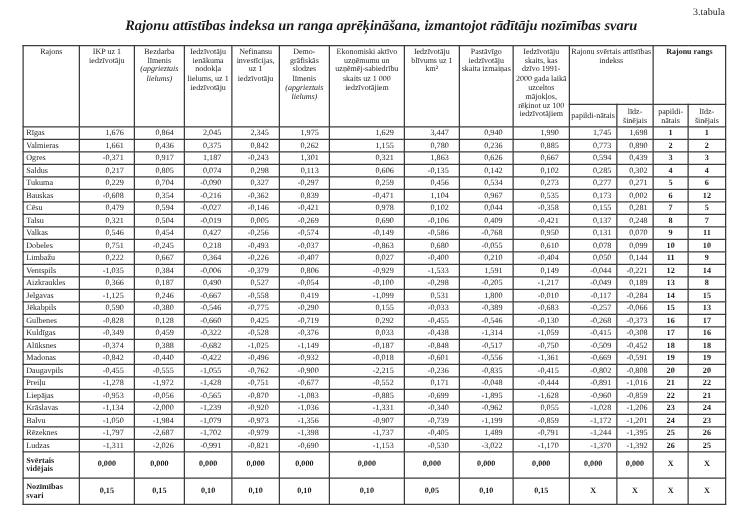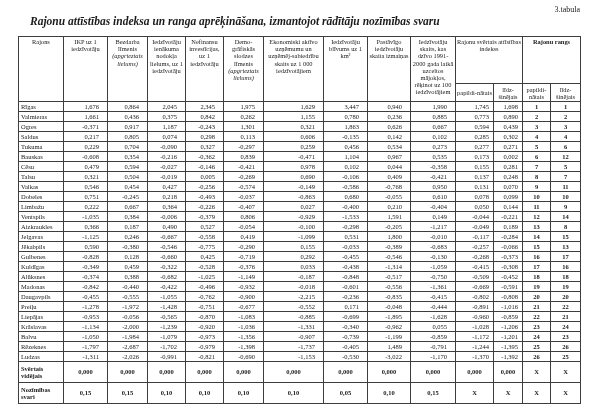--- a/index.html
+++ b/index.html
@@ -1,18 +1,18 @@
 <!DOCTYPE html>
 <html><head>
 <meta charset="utf-8">
 <style>
   html,body{margin:0;padding:0;width:600px;height:404px;background:#ffffff;overflow:hidden}
   body{position:relative;font-family:"Liberation Serif","DejaVu Serif",serif;color:#1b1b1b}
   .corner{position:absolute;top:5px;right:20px;font-size:8px}
-  .title{position:absolute;top:15px;left:30px;right:20px;
+  .title{position:absolute;top:15px;left:30px;right:20px;text-align:center;
          font-size:11.5px;font-weight:bold;font-style:italic}
   table{position:absolute;top:36px;left:18px;width:562px;border-collapse:collapse;table-layout:fixed}
   th,td{border:1px solid #3d3d3d;font-size:6.5px;padding:0;overflow:hidden;vertical-align:middle}
   thead th{font-weight:normal;vertical-align:top;text-align:center;padding:1px 1px 0 1px;
            font-size:6.4px;line-height:1.12}
   thead tr.r1{height:47px}
   thead tr.r2{height:18px}
   thead .sub{vertical-align:middle;line-height:1.15}
   .b{font-weight:bold}
   .it{font-style:italic}

